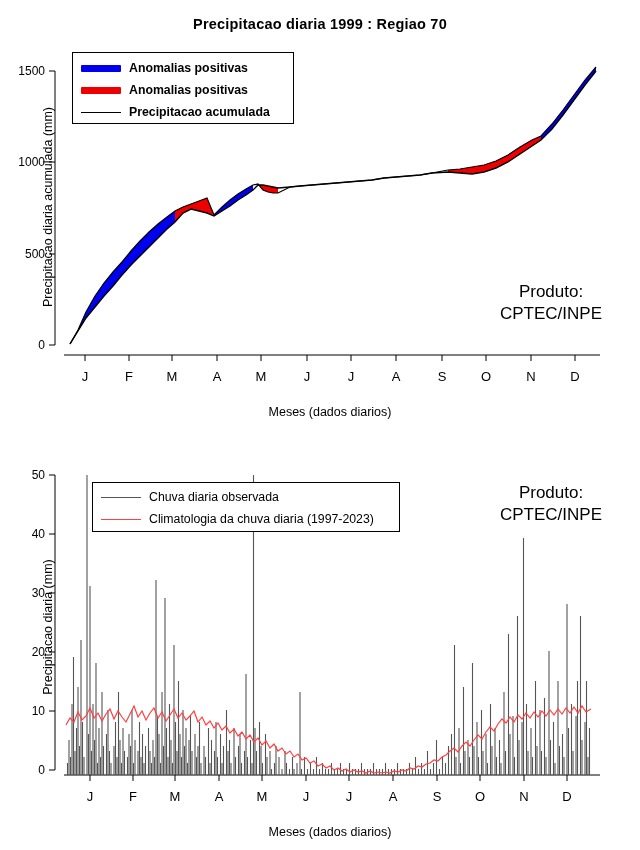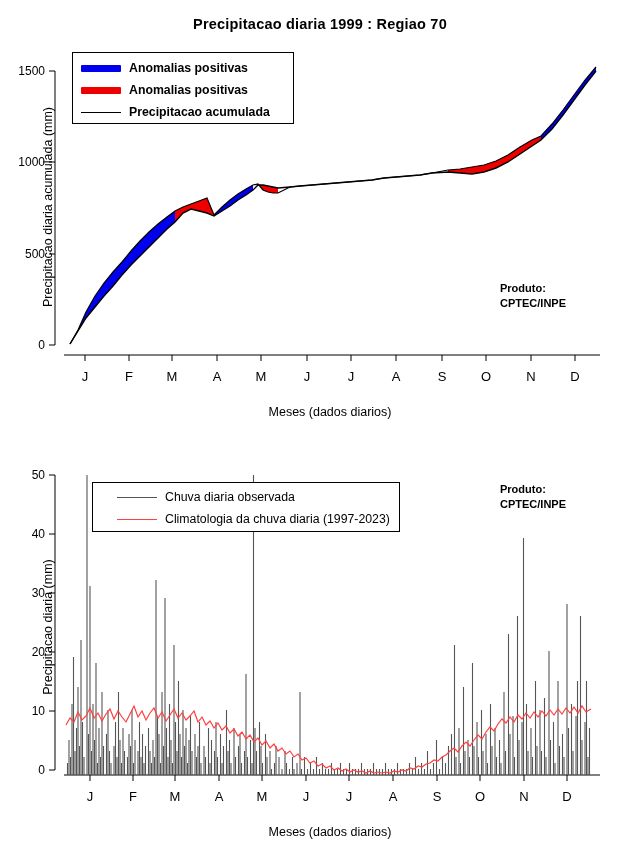--- a/index.html
+++ b/index.html
@@ -50,25 +50,24 @@
     font-size: 12.5px;
     text-align: center;
   }
   .y-axis-label {
     transform-origin: 50% 50%;
     white-space: nowrap;
   }
 
   .produto {
     position: absolute;
-    font-size: 11px;
+    font-size: 17px;
     line-height: 1.32;
-    text-align: left;
+    text-align: center;
     white-space: pre;
-    font-weight: bold;
   }
 
   .legend-box {
     position: absolute;
     background: #ffffff;
     border: 1px solid #000000;
     box-sizing: border-box;
   }
   .legend-row {
     display: flex;
@@ -636,21 +635,21 @@
            L 586,282 L 591,279"></path>
     </svg>
 
     <div class="axis-label y-axis-label" style="left:-62px; top:190px; width:220px; transform:rotate(-90deg);">Precipitacao diaria (mm)</div>
 
     <div class="axis-label" style="left:170px; top:395px; width:320px;">Meses (dados diarios)</div>
 
     <div class="produto" style="left:500px; top:52px;">Produto:
 CPTEC/INPE</div>
 
-    <div class="legend-box" style="left:92px; top:52px; width:308px; height:50px; padding:3px 24px;">
+    <div class="legend-box" style="left:92px; top:52px; width:308px; height:50px; padding:3px 8px;">
       <div class="legend-row">
         <span class="swatch legend-thin" style="border-top-color:#555555;"></span>
         <span class="lbl">Chuva diaria observada</span>
       </div>
       <div class="legend-row">
         <span class="swatch legend-thin" style="border-top-color:#ff4040;"></span>
         <span class="lbl">Climatologia da chuva diaria (1997-2023)</span>
       </div>
     </div>
   </div>

